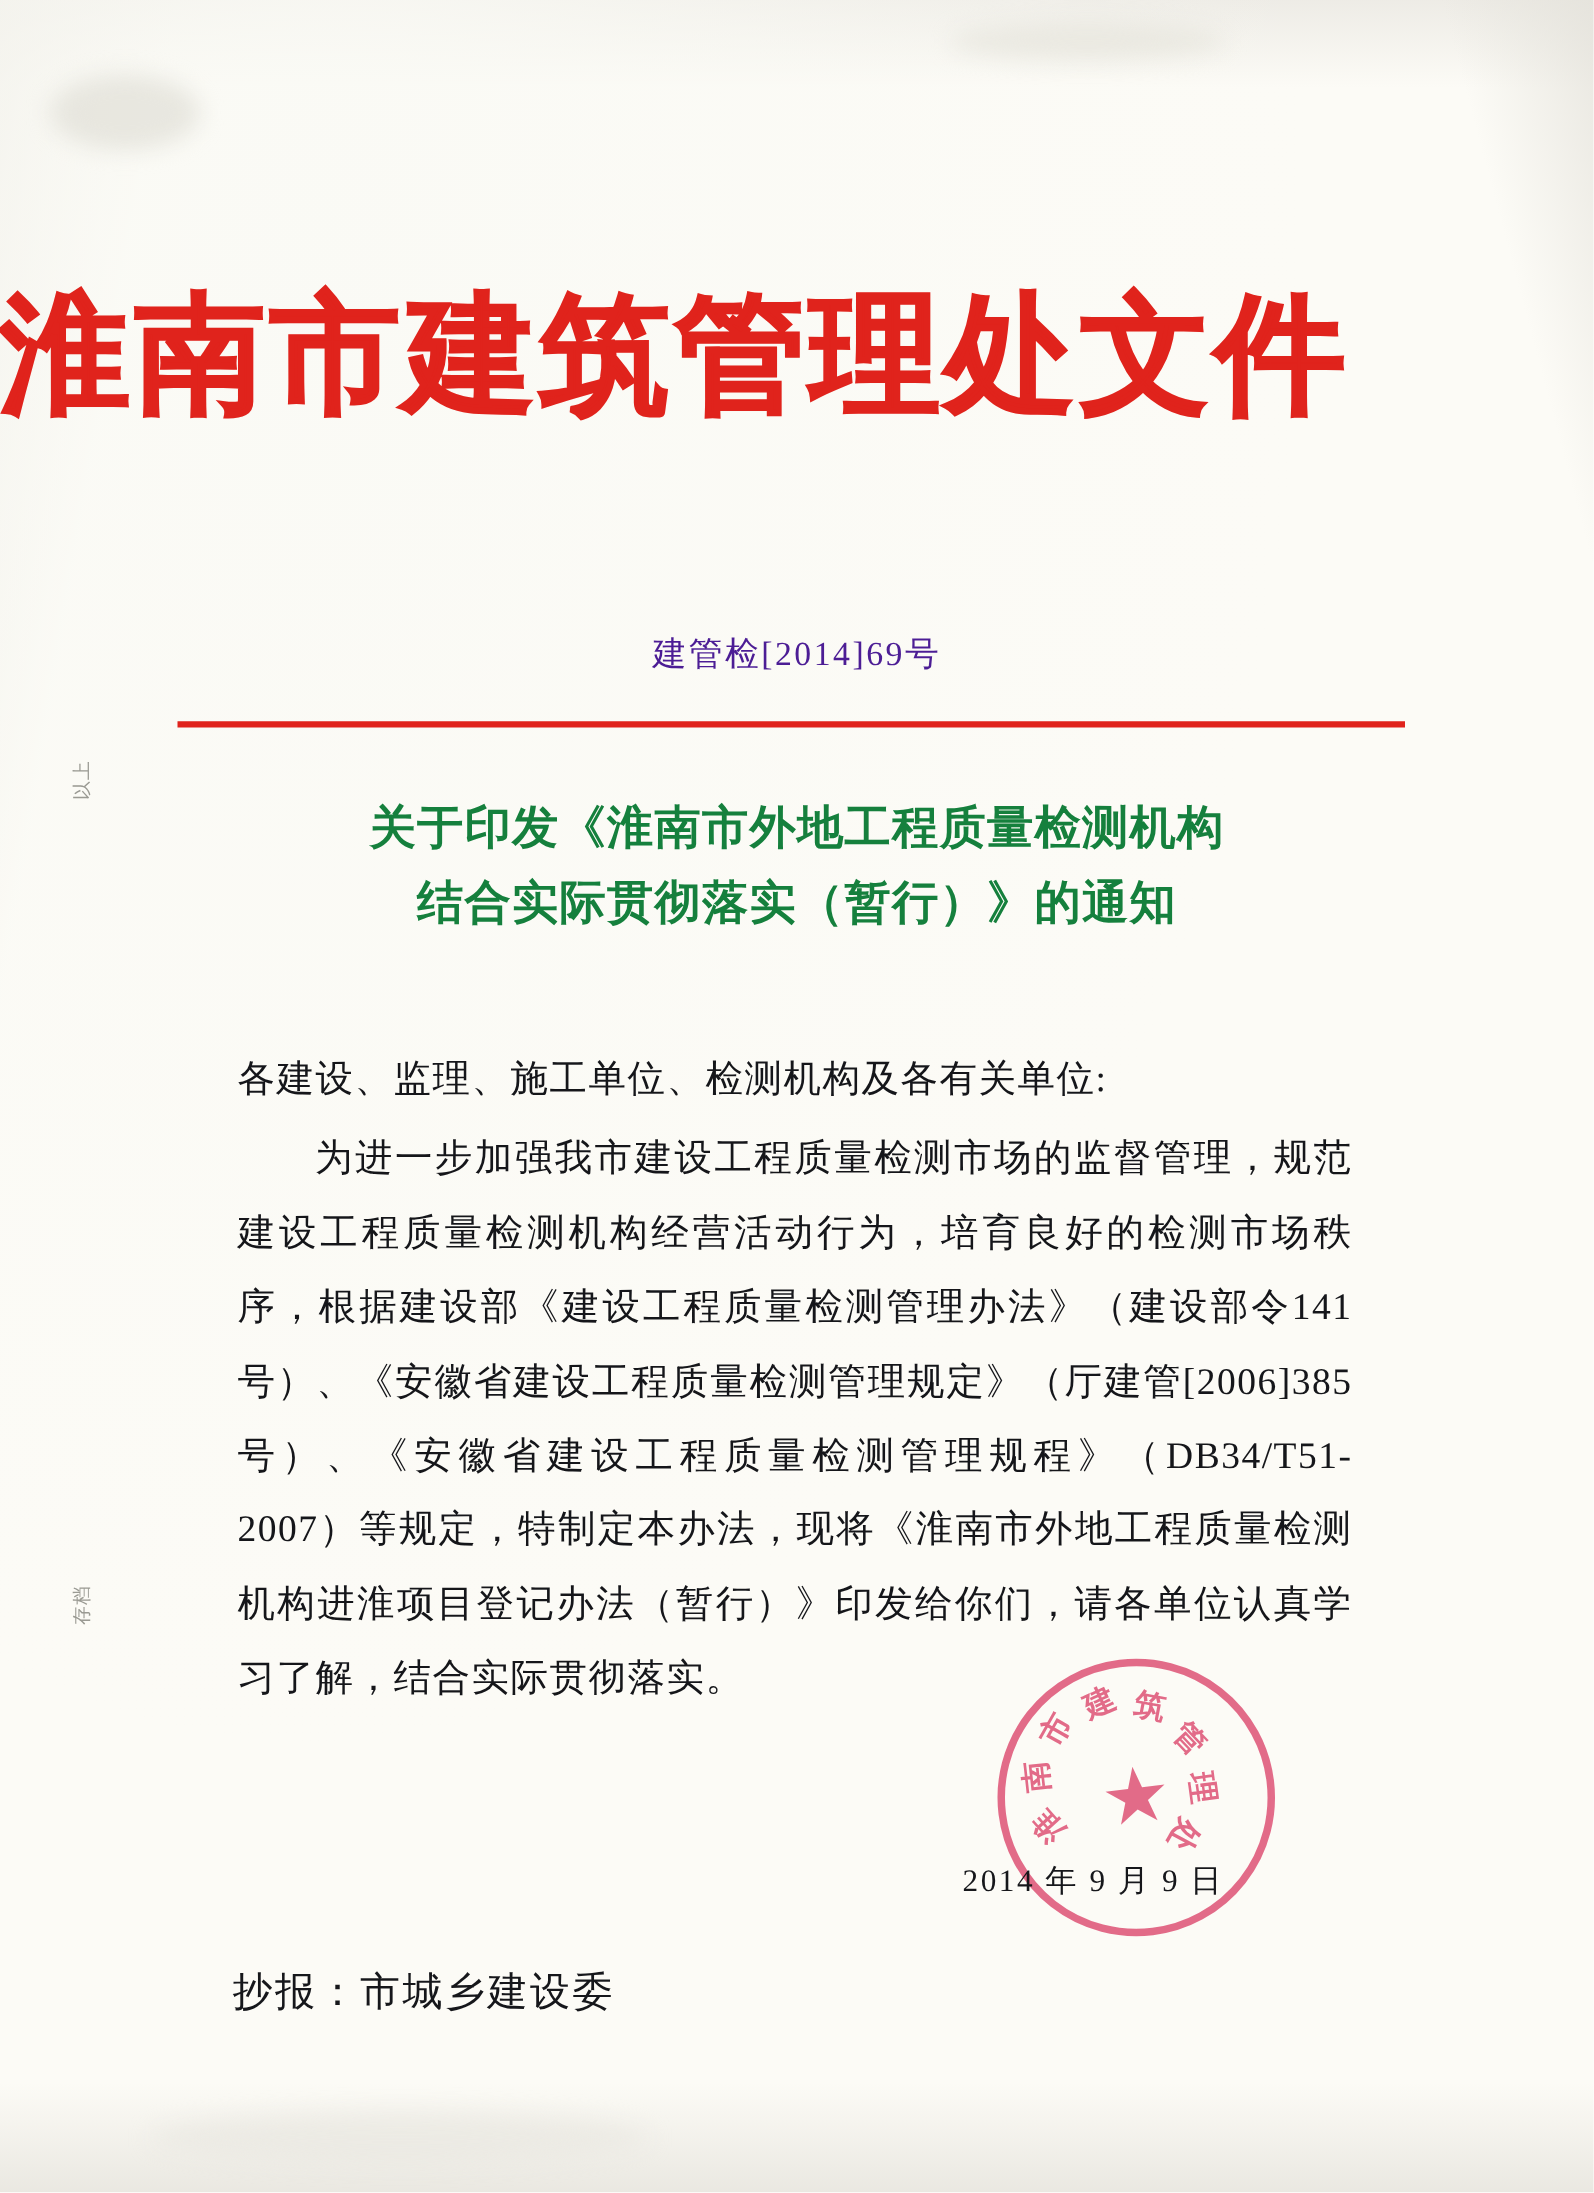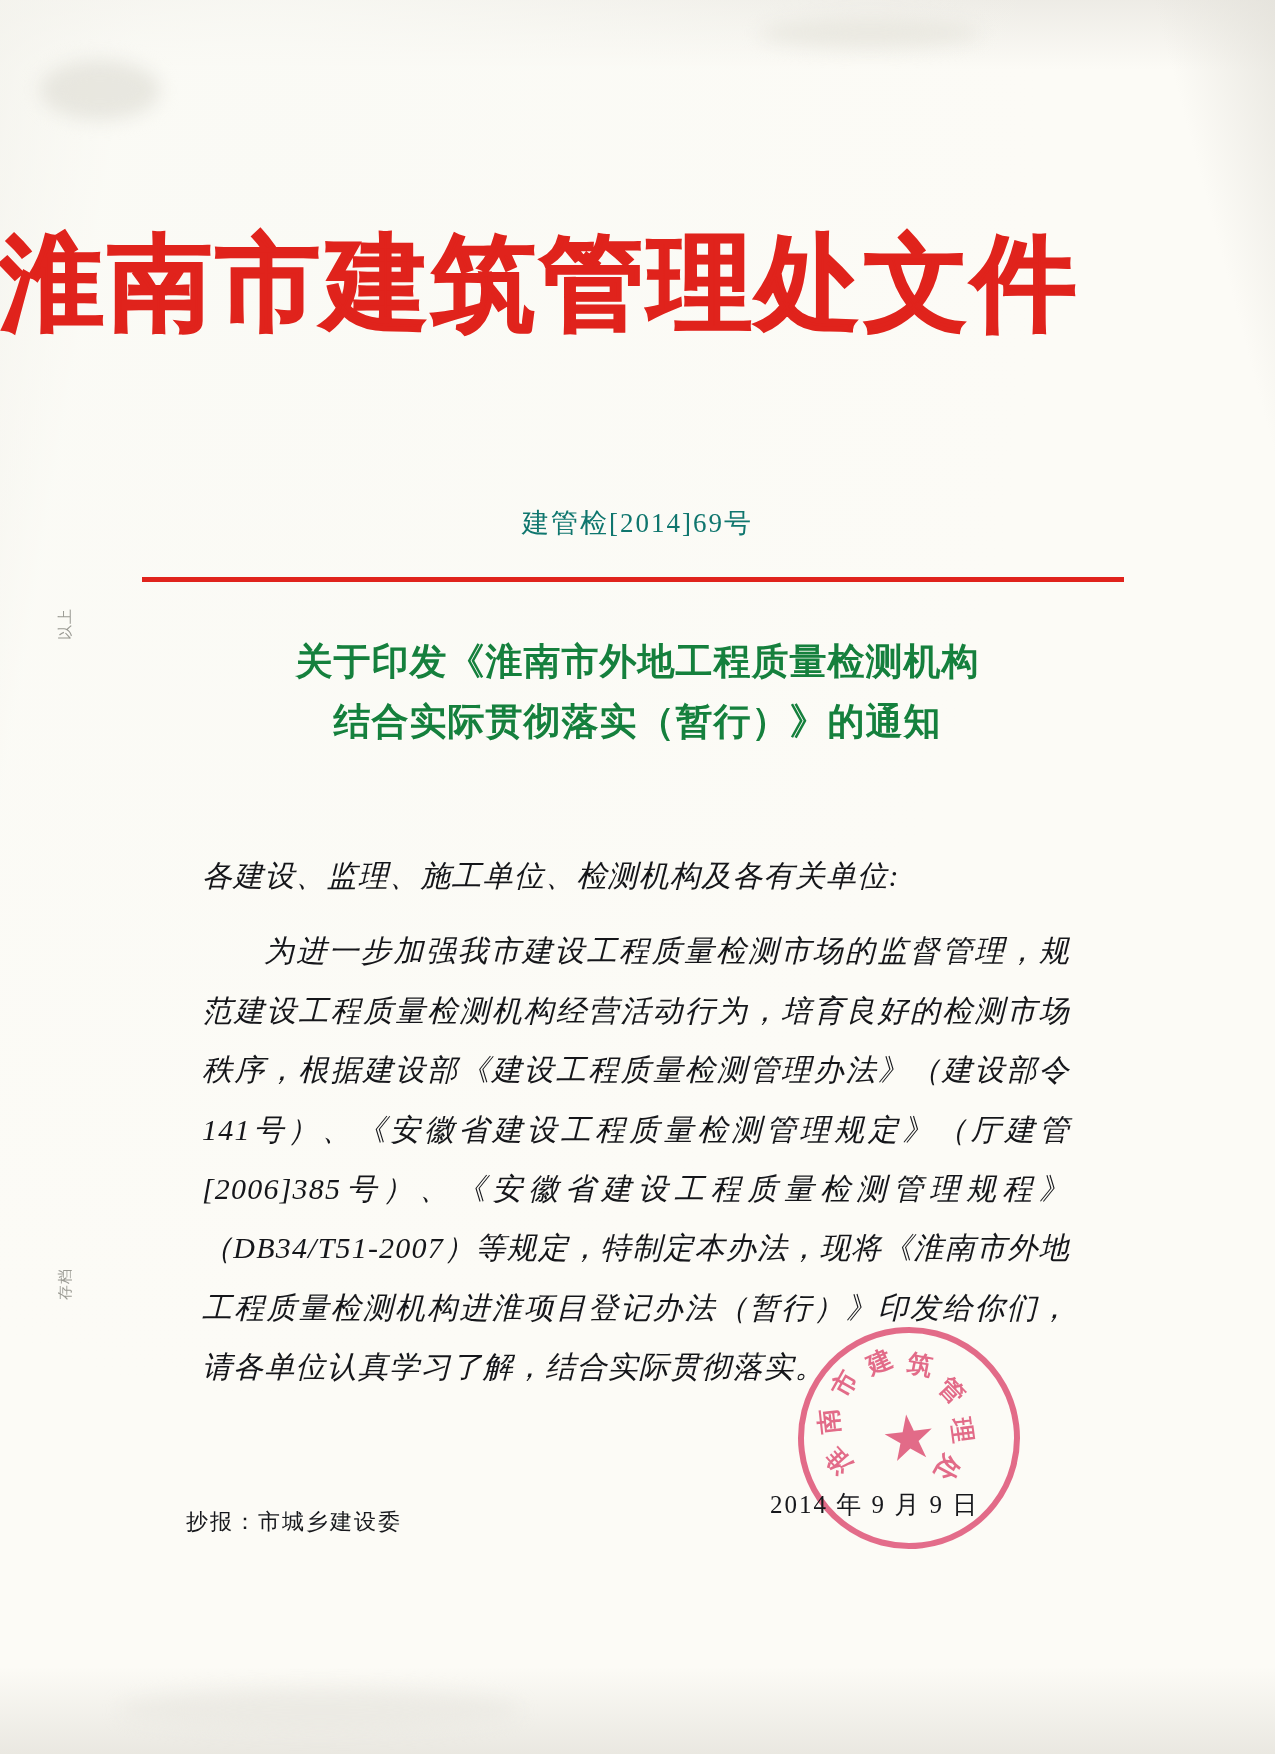--- a/index.html
+++ b/index.html
@@ -57,21 +57,21 @@
   }
 
   .doc-number {
     position: absolute;
     top: 505px;
     left: 0;
     width: 100%;
     text-align: center;
     font-size: 27px;
     letter-spacing: 2px;
-    color: #0f766e;
+    color: #4c1d95;
     font-family: "Liberation Serif", serif;
   }
 
   .red-rule {
     position: absolute;
     top: 577px;
     left: 142px;
     width: 982px;
     height: 5px;
     background: #e0231c;
@@ -96,43 +96,42 @@
     top: 830px;
     left: 186px;
     width: 900px;
     font-size: 30px;
     line-height: 1.98;
     color: #15161a;
     letter-spacing: 1.2px;
     font-family: "Liberation Serif", "DejaVu Serif", serif;
   }
   .body-block p {
-    margin: 16px;
-    font-style: italic;
+    margin: 4px;
   }
   .body-block .indent {
     text-indent: 62px;
     text-align: justify;
     text-justify: inter-ideograph;
   }
 
   .date-line {
     position: absolute;
     top: 1488px;
     left: 770px;
     font-size: 25px;
     letter-spacing: 2px;
     color: #16171b;
   }
 
   .cc-line {
     position: absolute;
-    top: 1507px;
+    top: 1572px;
     left: 186px;
-    font-size: 22px;
+    font-size: 32px;
     letter-spacing: 2px;
     color: #16171b;
   }
 
   
   .seal {
     position: absolute;
     top: 1327px;
     left: 798px;
     width: 222px;

